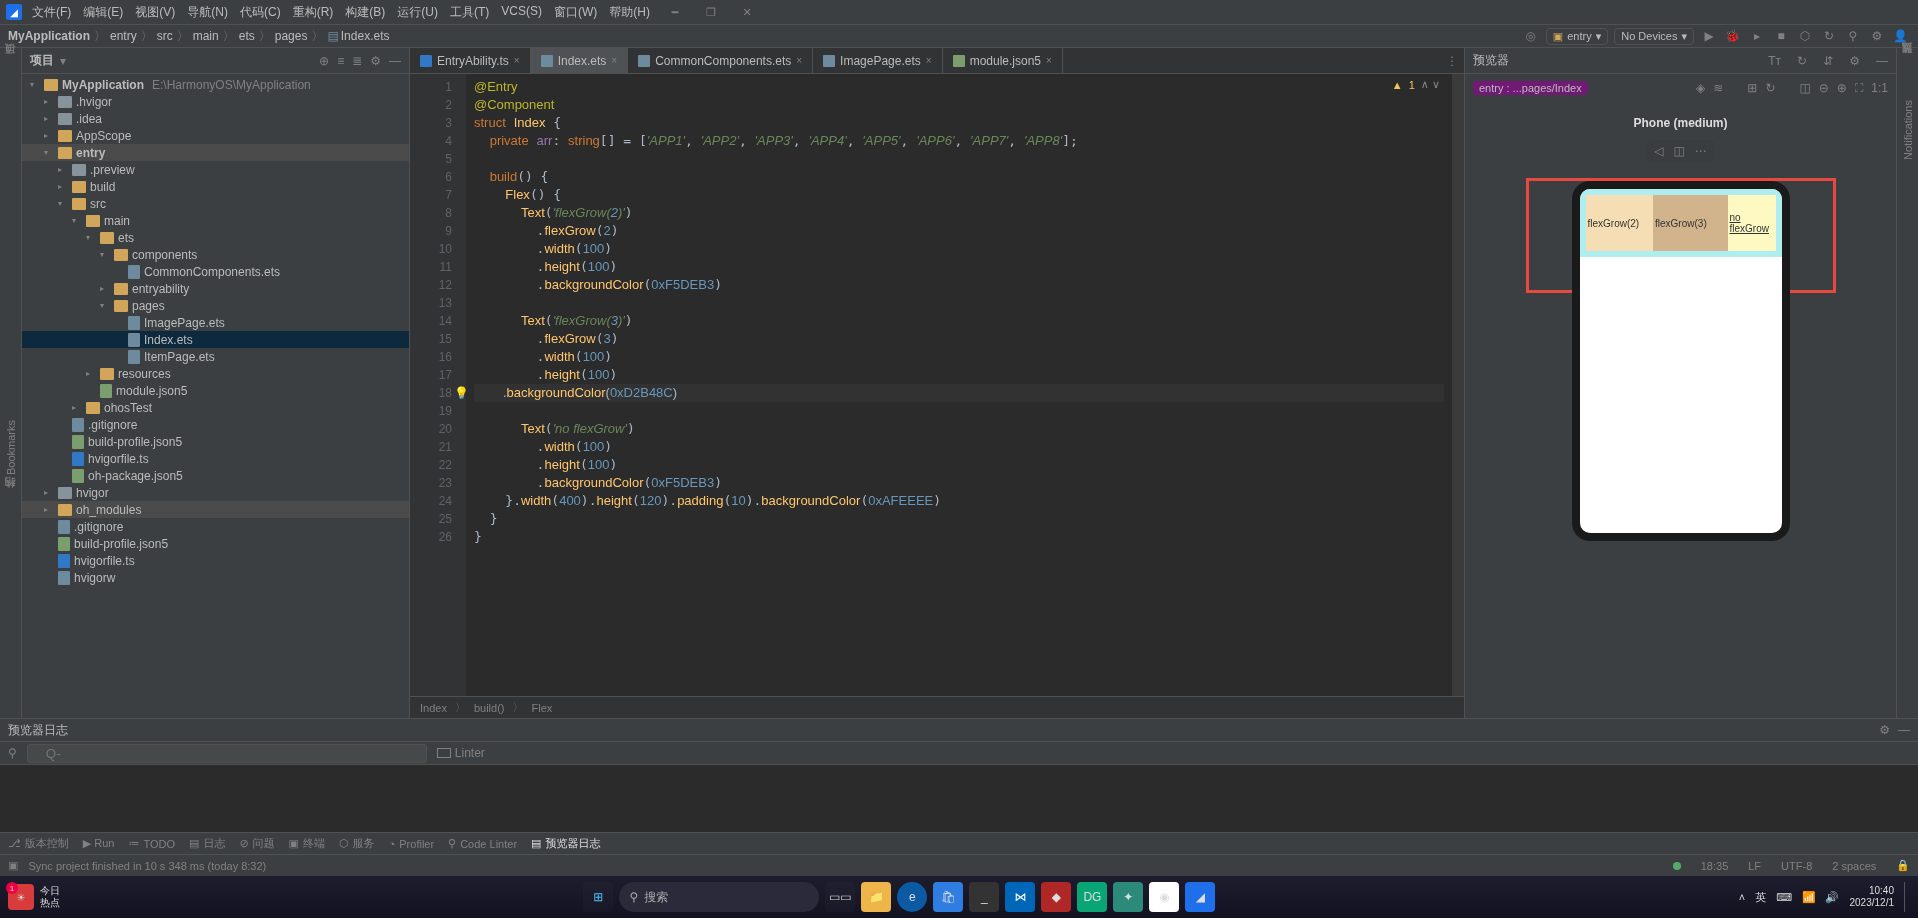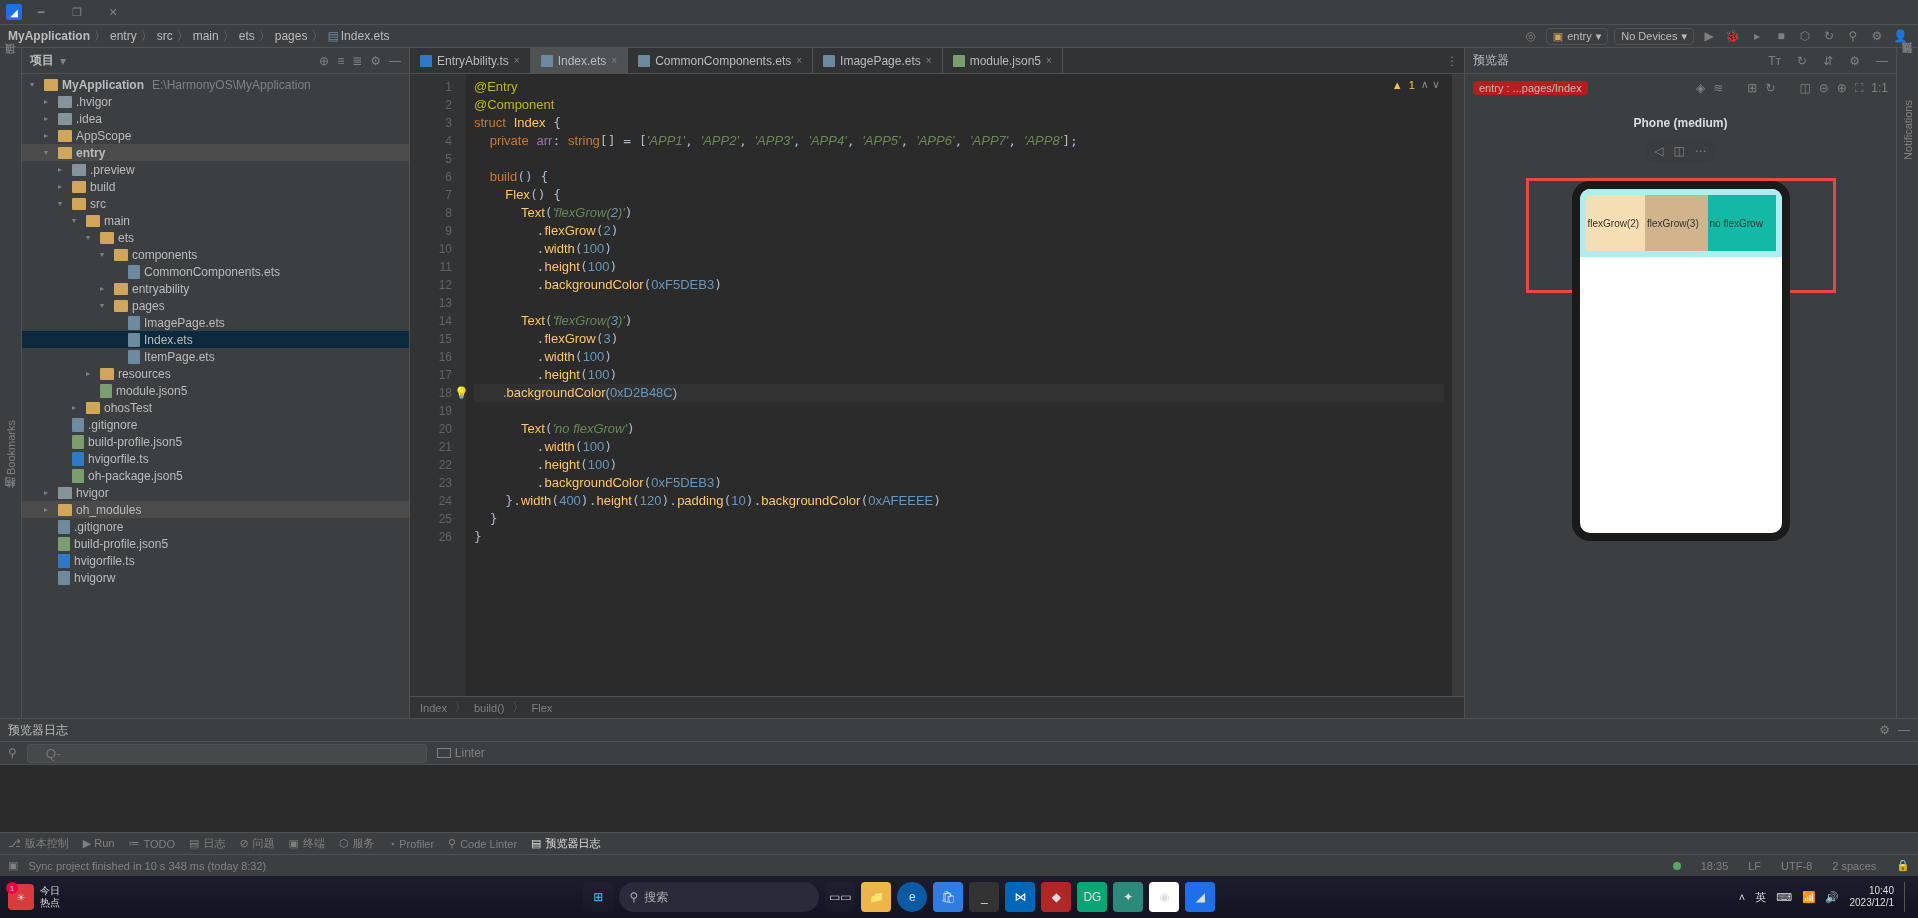--- a/index.html
+++ b/index.html
@@ -84,33 +84,33 @@
   .code .id{color:var(--ident);}
   .code .hl-line{background:var(--highlight-line);display:inline-block;width:100%;}
   .analysis{position:absolute;right:24px;top:4px;color:#f2c55c;font-size:11px;display:flex;gap:6px;align-items:center;}
   .map{width:12px;background:#3b3b3b;}
   .editor-crumbs{height:22px;background:var(--bg-darkest);border-top:1px solid var(--border);display:flex;align-items:center;padding:0 10px;color:var(--text-dim);gap:8px;font-size:11px;}
   
   .preview{width:432px;background:var(--bg-darker);border-left:1px solid var(--border);display:flex;flex-direction:column;}
   .preview-header{height:26px;border-bottom:1px solid var(--border);display:flex;align-items:center;padding:0 8px;color:var(--text);}
   .preview-header .trail{margin-left:auto;display:flex;gap:16px;color:var(--text-dim);}
   .preview-toolbar{height:28px;display:flex;align-items:center;padding:0 8px;gap:6px;}
-  .pill{background:#b91c1c;border-radius:4px;padding:1px 6px;color:var(--text);font-size:11px;}
+  .pill{background:#701a75;border-radius:4px;padding:1px 6px;color:var(--text);font-size:11px;}
   .preview-toolbar .rt{margin-left:auto;display:flex;gap:8px;color:var(--text-dim);}
   .preview-body{flex:1;display:flex;flex-direction:column;align-items:center;padding:14px 8px;overflow:hidden;}
   .device-label{font-weight:bold;color:#ddd;margin-bottom:10px;}
   .device-controls{display:flex;gap:10px;background:#3a3d3f;border-radius:6px;padding:4px 8px;margin-bottom:16px;color:var(--text-dim);}
   .redbox{border:3px solid var(--red);padding:0;position:relative;width:310px;height:115px;display:flex;justify-content:center;align-items:flex-start;}
   .phone{width:218px;height:360px;background:#fff;border:8px solid #1a1a1a;border-radius:18px;overflow:hidden;position:relative;}
   .phone-inner{position:relative;width:100%;height:100%;border-radius:10px;}
   .flexdemo{position:absolute;top:0;left:0;right:0;background:#afeeee;height:68px;padding:6px;display:flex;}
   .flexdemo .c{height:56px;display:flex;align-items:center;justify-content:flex-start;font-size:10px;padding-left:2px;color:#333;}
   .flexdemo .c1{flex-grow:2;background:#f5deb3;}
   .flexdemo .c2{flex-grow:3;background:#d2b48c;}
-  .flexdemo .c3{width:68px;background:#14b8a6;}
+  .flexdemo .c3{width:48px;background:#fef9c3;text-decoration:underline;}
   
   .log-panel{height:114px;background:var(--bg-darker);border-top:1px solid var(--border);display:flex;flex-direction:column;}
   .log-header{height:22px;display:flex;align-items:center;padding:0 8px;gap:8px;}
   .log-header .rt{margin-left:auto;display:flex;gap:8px;color:var(--text-dim);}
   .log-filters{height:24px;display:flex;align-items:center;padding:0 8px;gap:10px;border-top:1px solid var(--border);border-bottom:1px solid var(--border);}
   .log-filters input{flex:0 0 400px;background:#45494a;border:1px solid var(--border);color:var(--text);padding:1px 18px 1px 18px;border-radius:3px;}
   .chk{display:flex;align-items:center;gap:4px;color:var(--text-dim);}
   .log-body{flex:1;background:#2b2b2b;}
   
   .bottom-tools{height:22px;background:var(--bg-darker);border-top:1px solid var(--border);display:flex;align-items:center;padding:0 8px;gap:14px;color:var(--text-dim);font-size:11px;}
@@ -130,20 +130,34 @@
   .tb-icon{width:30px;height:30px;border-radius:4px;display:flex;align-items:center;justify-content:center;background:rgba(255,255,255,0.02);}
   .search{width:200px;height:30px;background:#2a2a3a;border-radius:16px;display:flex;align-items:center;padding:0 10px;color:#aaa;gap:6px;}
   .taskbar .right{display:flex;align-items:center;gap:10px;font-size:11px;}
   .toggle-sq{width:14px;height:10px;border:1px solid var(--text-dim);}
 </style>
 </head>
 <body>
 
 <div class="title-bar">
   <div class="logo">◢</div>
+  <div id="menus" style="display:flex;">
+      <div class="menu-item">文件(F)</div>
+      <div class="menu-item">编辑(E)</div>
+      <div class="menu-item">视图(V)</div>
+      <div class="menu-item">导航(N)</div>
+      <div class="menu-item">代码(C)</div>
+      <div class="menu-item">重构(R)</div>
+      <div class="menu-item">构建(B)</div>
+      <div class="menu-item">运行(U)</div>
+      <div class="menu-item">工具(T)</div>
+      <div class="menu-item">VCS(S)</div>
+      <div class="menu-item">窗口(W)</div>
+      <div class="menu-item">帮助(H)</div>
+    </div>
   <div class="win-ctl">
     <div class="win-btn">━</div>
     <div class="win-btn">❐</div>
     <div class="win-btn">✕</div>
   </div>
 </div>
 
 <div class="nav-bar">
   <div id="crumbs" style="display:flex;align-items:center;gap:4px;">
       <span class="crumb bold">MyApplication</span>

